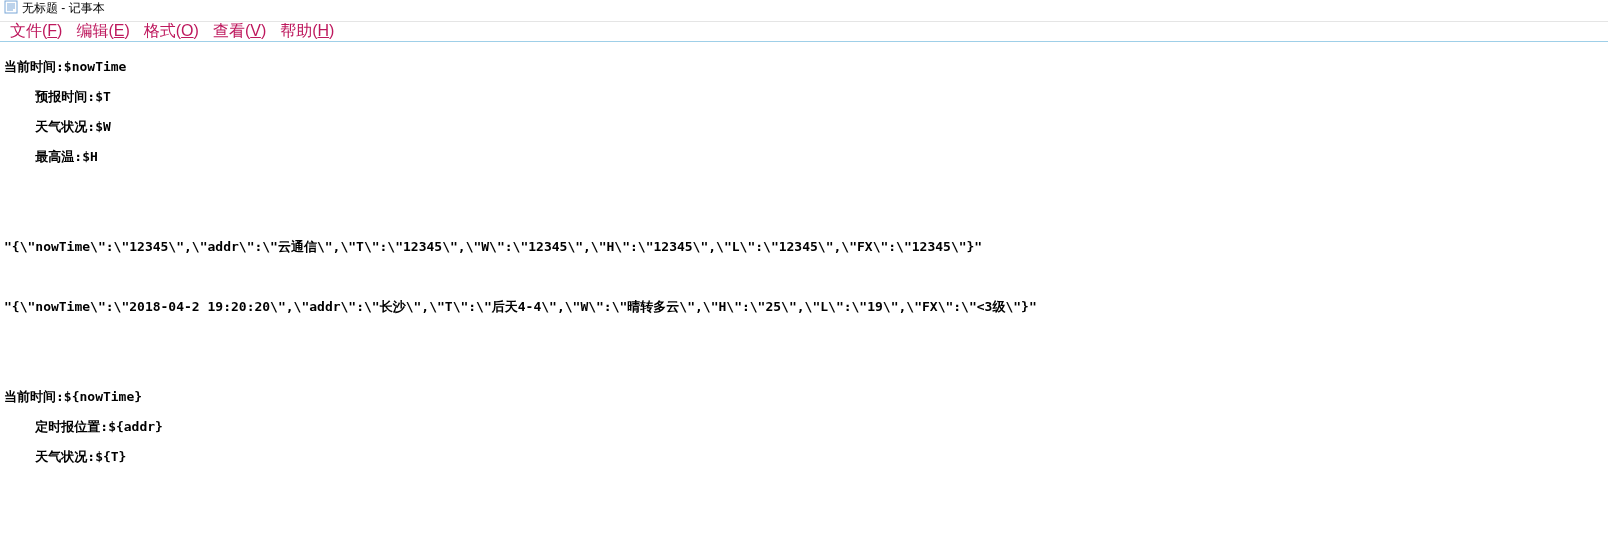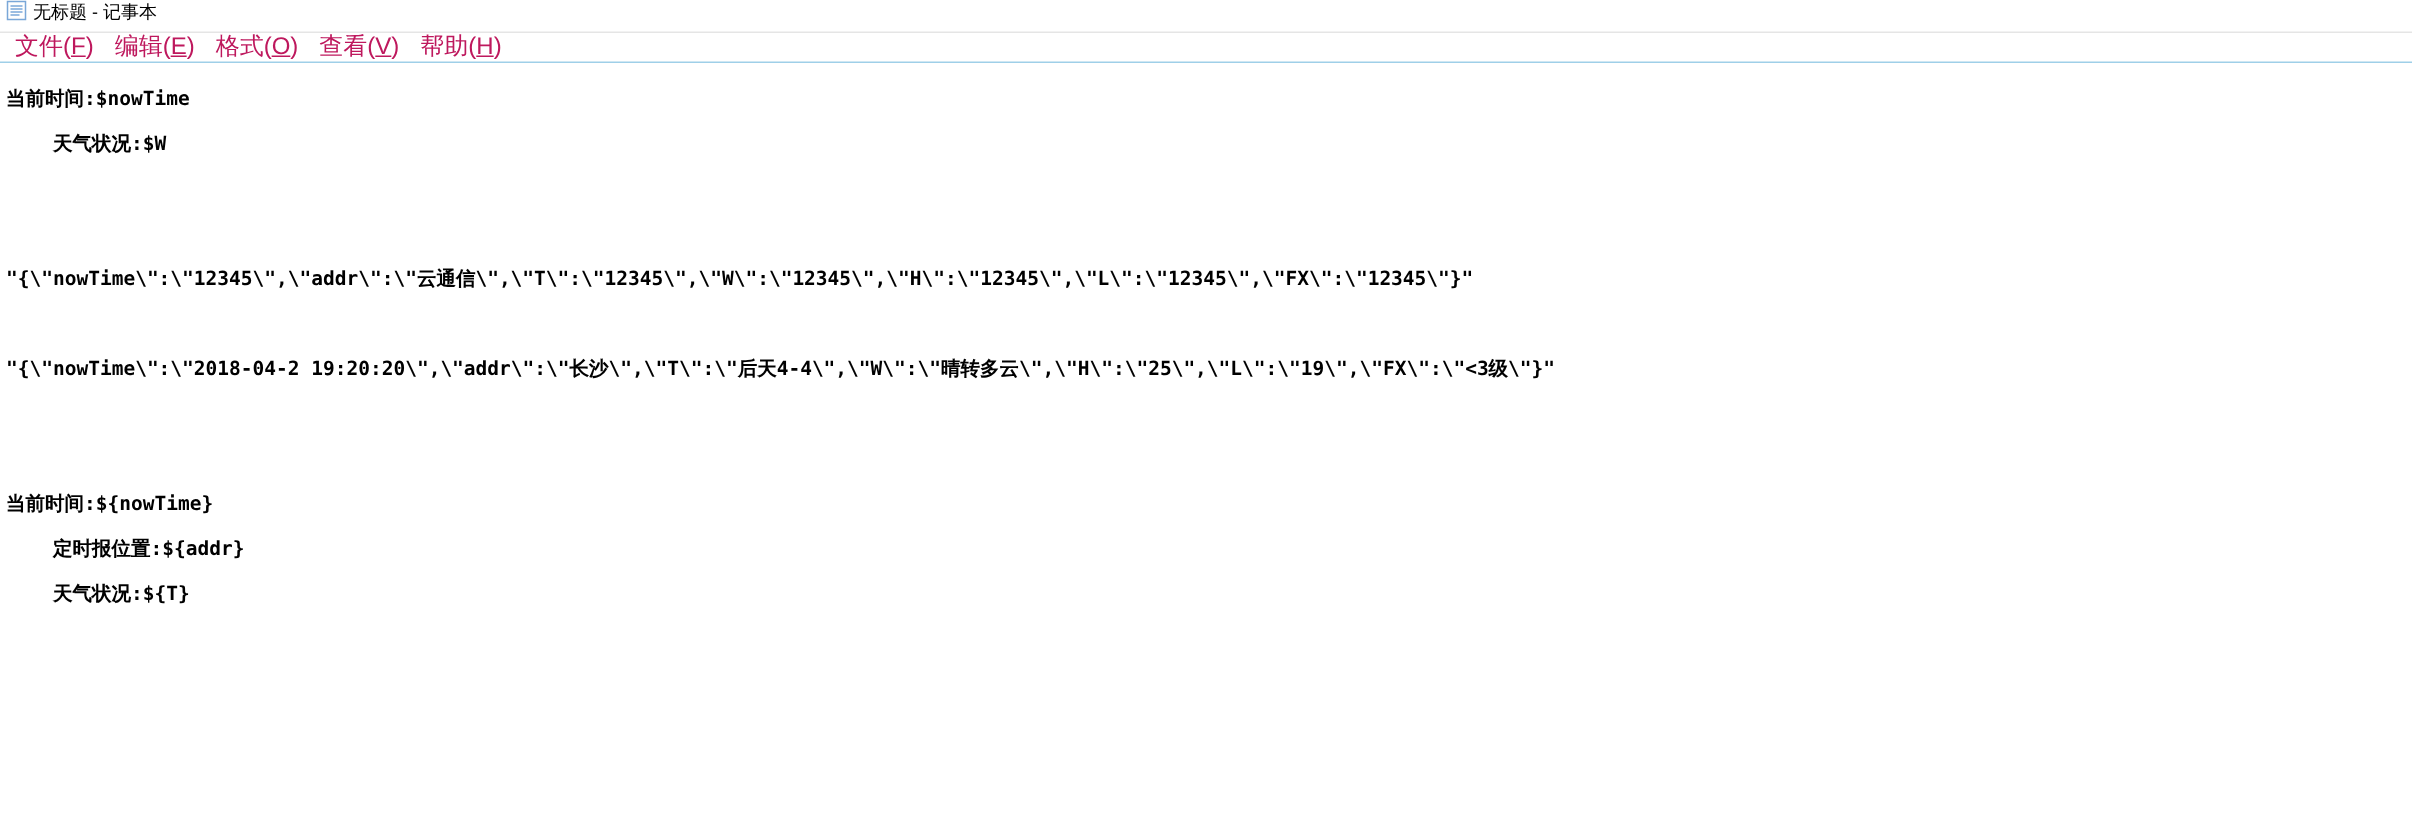--- a/index.html
+++ b/index.html
@@ -78,21 +78,23 @@
 <div class="menubar">
   <div class="menu-item"><span>文件</span>(<span class="hotkey">F</span>)</div>
   <div class="menu-item"><span>编辑</span>(<span class="hotkey">E</span>)</div>
   <div class="menu-item"><span>格式</span>(<span class="hotkey">O</span>)</div>
   <div class="menu-item"><span>查看</span>(<span class="hotkey">V</span>)</div>
   <div class="menu-item"><span>帮助</span>(<span class="hotkey">H</span>)</div>
 </div>
 
 <div class="editor">
 <div class="line">当前时间:$nowTime</div>
+<div class="line">    预报时间:$T</div>
 <div class="line">    天气状况:$W</div>
+<div class="line">    最高温:$H</div>
 <div class="line"></div>
 <div class="line"></div>
 <div class="line">"{\"nowTime\":\"12345\",\"addr\":\"云通信\",\"T\":\"12345\",\"W\":\"12345\",\"H\":\"12345\",\"L\":\"12345\",\"FX\":\"12345\"}"</div>
 <div class="line"></div>
 <div class="line">"{\"nowTime\":\"2018-04-2 19:20:20\",\"addr\":\"长沙\",\"T\":\"后天4-4\",\"W\":\"晴转多云\",\"H\":\"25\",\"L\":\"19\",\"FX\":\"&lt;3级\"}"</div>
 <div class="line"></div>
 <div class="line"></div>
 <div class="line">当前时间:${nowTime}</div>
 <div class="line">    定时报位置:${addr}</div>
 <div class="line">    天气状况:${T}</div>

